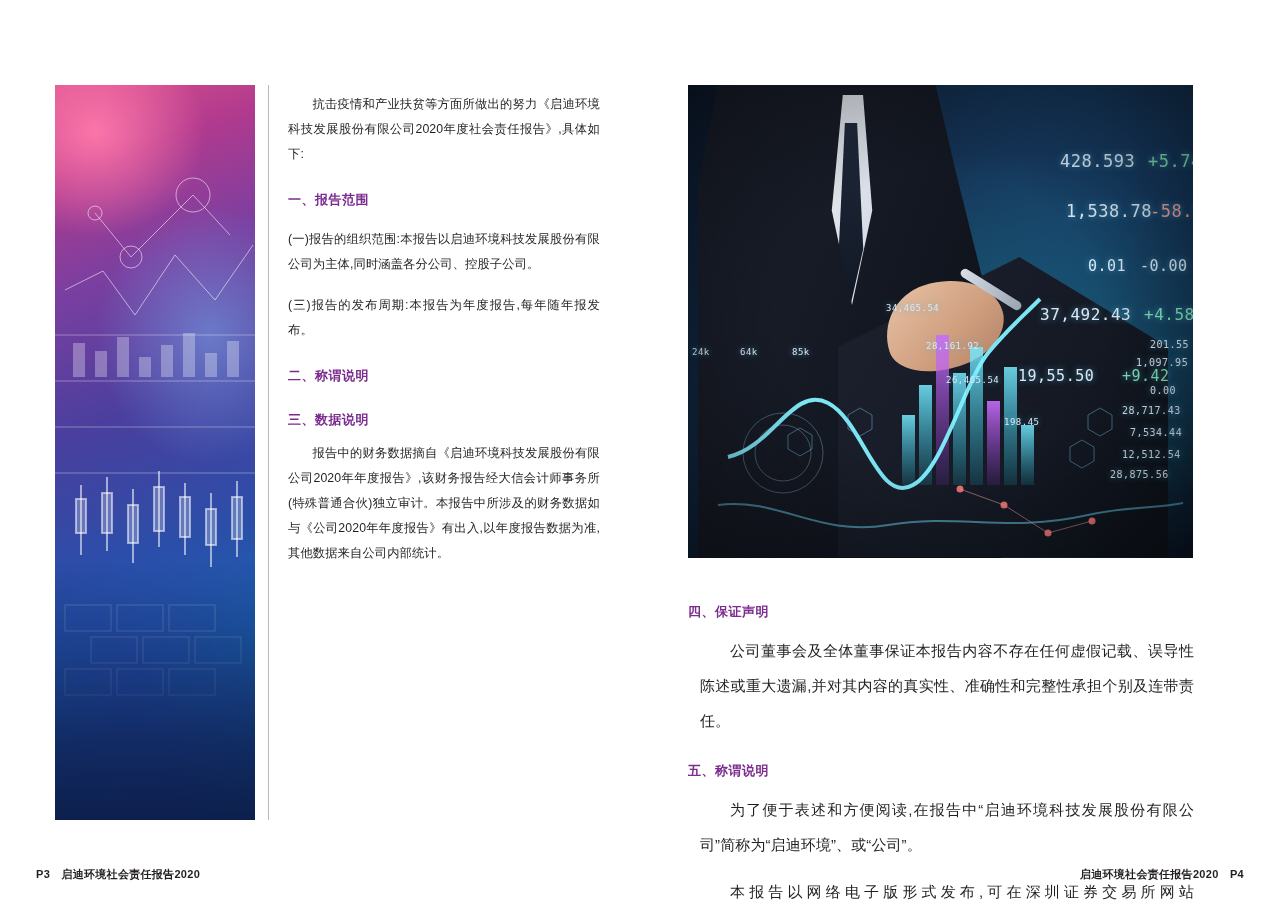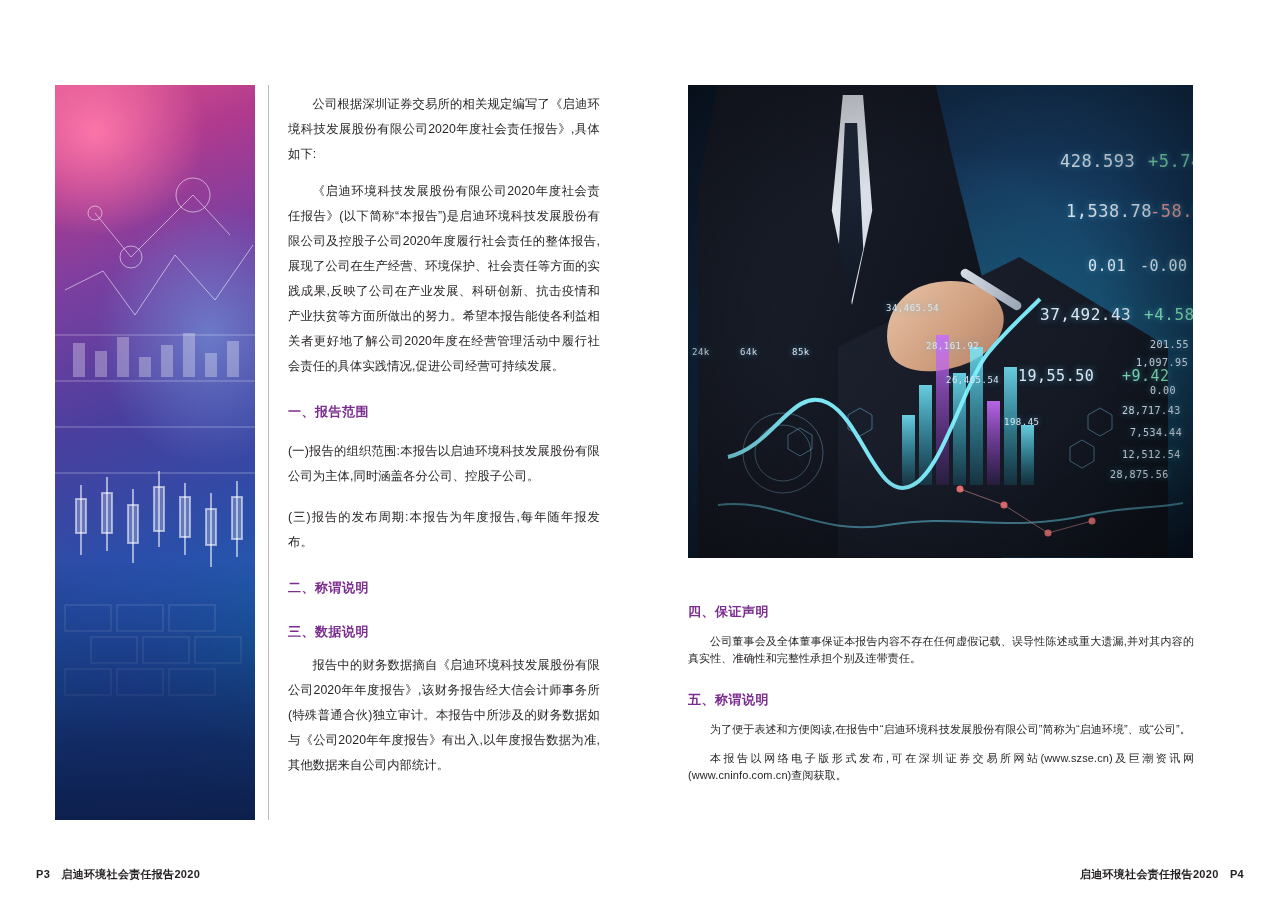--- a/index.html
+++ b/index.html
@@ -177,21 +177,21 @@
   #photo .vignette {
     position: absolute; inset: 0;
     background: radial-gradient(ellipse at 50% 50%, rgba(0,0,0,0) 45%, rgba(0,0,0,0.45) 100%);
   }
 
   .right-text {
     position: absolute;
     left: 688px;
     width: 506px;
   }
-  .right-text p.body { font-size: 11px; line-height: 17px; }
+  .right-text p.body { font-size: 15px; line-height: 35px; margin-left: 12px; }
 
   
   .footer {
     position: absolute;
     bottom: 28px;
     font-size: 11px;
     color: #231f20;
     letter-spacing: 0.3px;
   }
   #footer-left { left: 36px; }
@@ -262,22 +262,21 @@
         <rect x="62" y="584" width="46" height="26"></rect>
         <rect x="114" y="584" width="46" height="26"></rect>
       </g>
     </svg>
     <div class="dark-bottom"></div>
   </div>
 
   <div id="left-divider"></div>
 
   <div class="col-text">
-    <p class="body indent">公司根据深圳证券交易所的相关规定编写了《启迪环境科技发展股份有限公司2020年度社会责任报告》,具体如下:</p>
-    <p class="body indent">《启迪环境科技发展股份有限公司2020年度社会责任报告》(以下简称“本报告”)是启迪环境科技发展股份有限公司及控股子公司2020年度履行社会责任的整体报告,展现了公司在生产经营、环境保护、社会责任等方面的实践成果,反映了公司在产业发展、科研创新、抗击疫情和产业扶贫等方面所做出的努力。希望本报告能使各利益相关者更好地了解公司2020年度在经营管理活动中履行社会责任的具体实践情况,促进公司经营可持续发展。</p>
+    <p class="body indent">抗击疫情和产业扶贫等方面所做出的努力《启迪环境科技发展股份有限公司2020年度社会责任报告》,具体如下:</p>
 
     <h2 class="sec sec-first">一、报告范围</h2>
     <p class="body tight">(一)报告的组织范围:本报告以启迪环境科技发展股份有限公司为主体,同时涵盖各分公司、控股子公司。</p>
     <p class="body tight">(三)报告的发布周期:本报告为年度报告,每年随年报发布。</p>
 
     <h2 class="sec">二、称谓说明</h2>
 
     <h2 class="sec">三、数据说明</h2>
     <p class="body indent">报告中的财务数据摘自《启迪环境科技发展股份有限公司2020年年度报告》,该财务报告经大信会计师事务所(特殊普通合伙)独立审计。本报告中所涉及的财务数据如与《公司2020年年度报告》有出入,以年度报告数据为准,其他数据来自公司内部统计。</p>
   </div>

